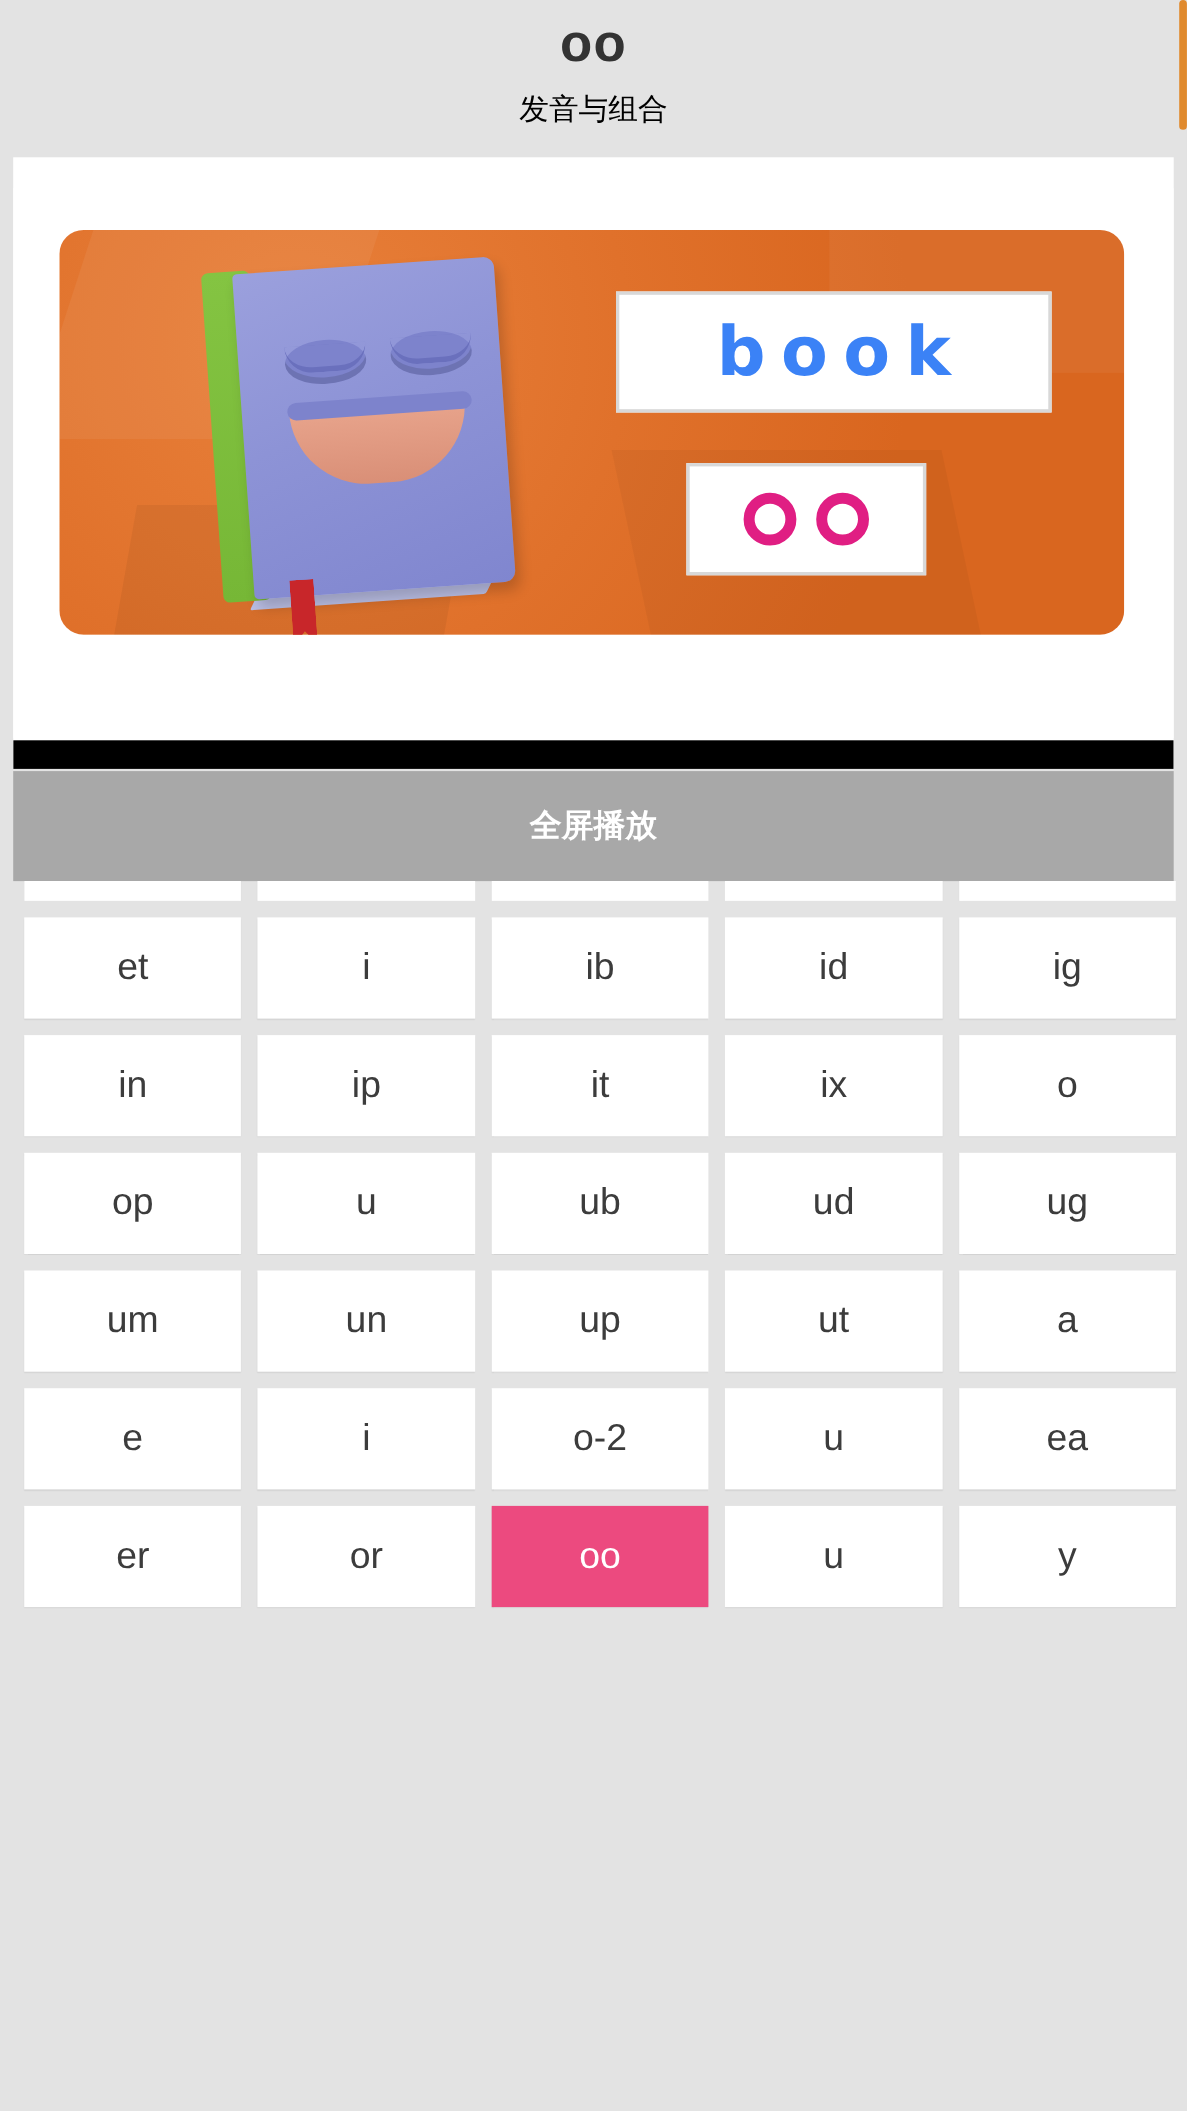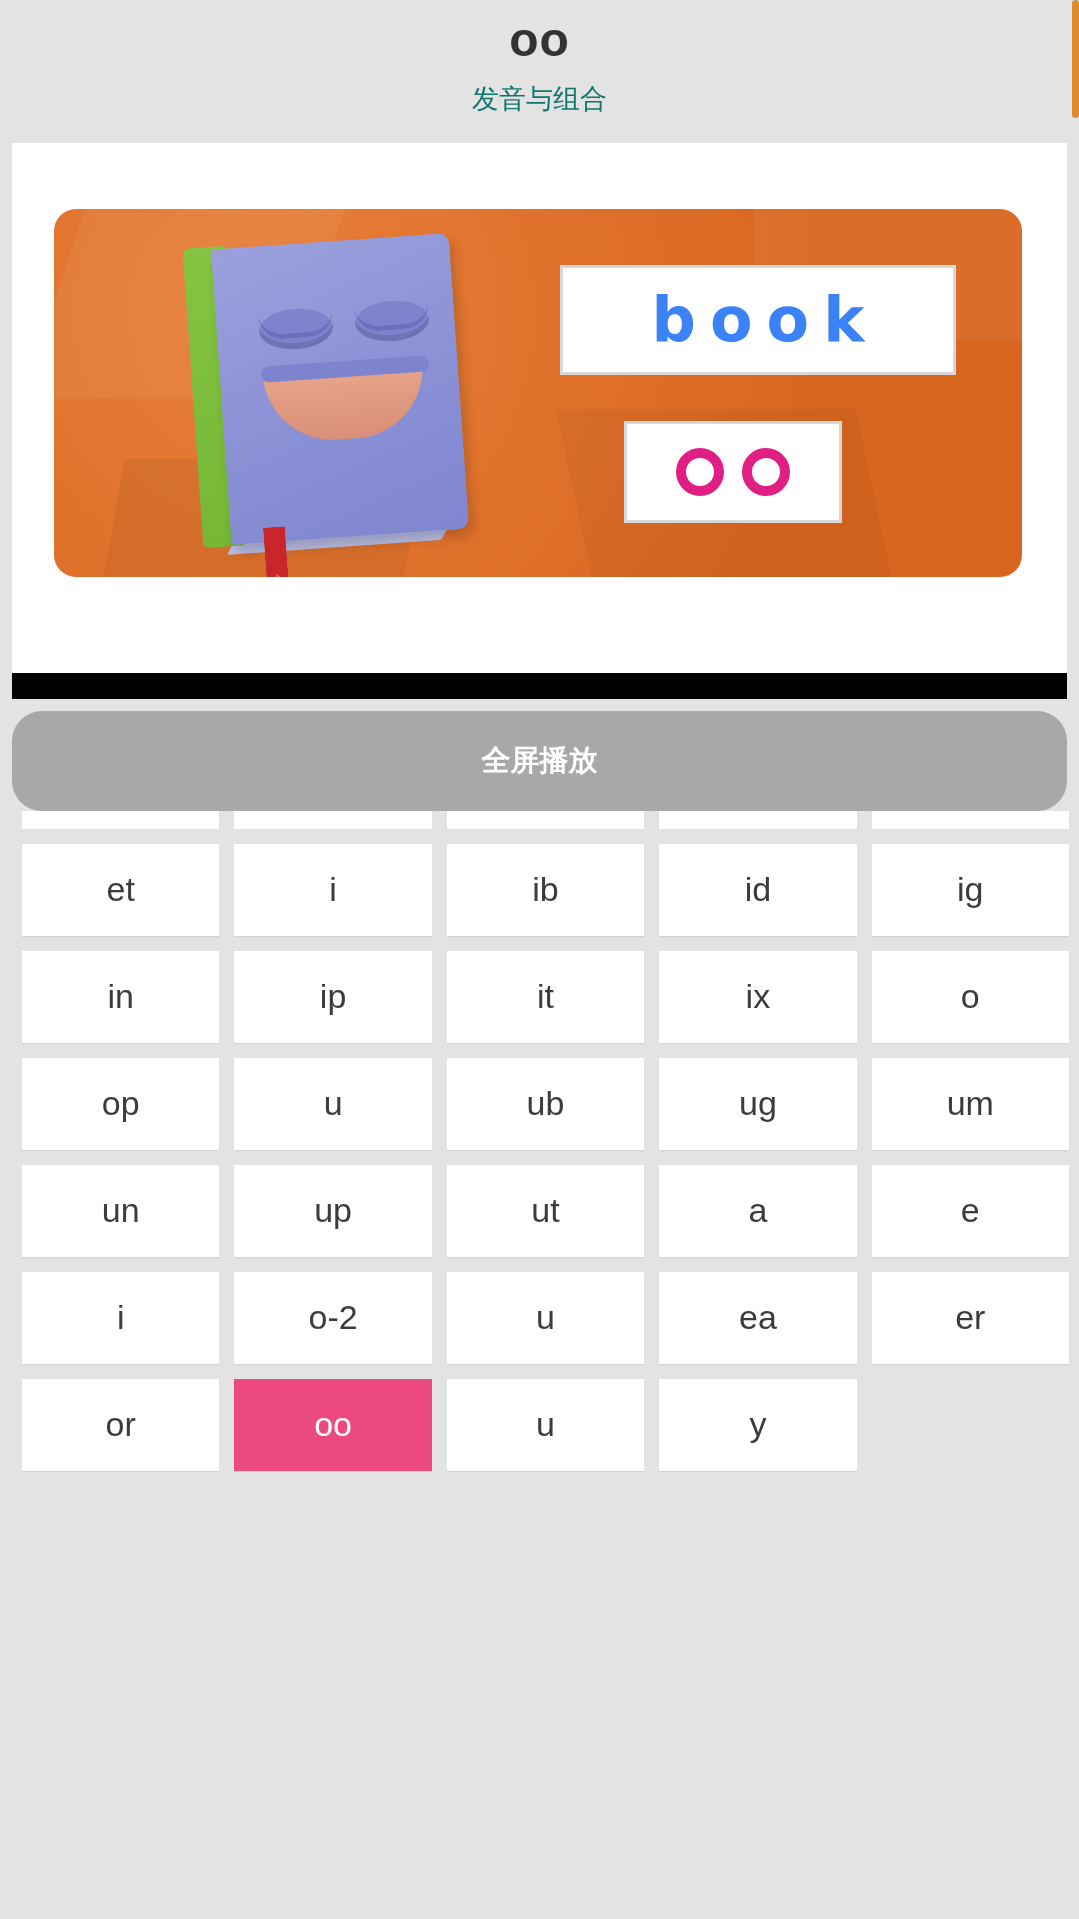--- a/index.html
+++ b/index.html
@@ -30,21 +30,21 @@
   .title {
     font-size: 48px;
     color: #333333;
     font-weight: 700;
     letter-spacing: 1px;
     line-height: 1.1;
   }
   .subtitle {
     margin-top: 14px;
     font-size: 27px;
-    color: #0f766e;
+    color: #000000;
     font-weight: 400;
   }
 
   
   .video-card {
     margin: 26px 12px 0 12px;
     background: #ffffff;
     height: 556px;
     position: relative;
     overflow: hidden;
@@ -212,32 +212,31 @@
     position: absolute;
     left: 0;
     bottom: 0;
     width: 100%;
     height: 26px;
     background: #000000;
   }
 
   
   .fullscreen-btn {
-    margin: 12px 12px 0 12px;
+    margin: 2px 12px 0 12px;
     height: 100px;
     background: #a8a8a8;
     display: flex;
     align-items: center;
     justify-content: center;
     color: #ffffff;
     font-size: 29px;
     font-weight: 700;
     cursor: pointer;
     user-select: none;
-    border-radius: 30px;
   }
 
   
   .grid-wrap {
     margin: 0 10px 0 10px;
     padding-top: 0;
     position: relative;
     padding-left: 12px;
   }
   .grid {
@@ -358,20 +357,21 @@
 
       <div class="chip">in</div>
       <div class="chip">ip</div>
       <div class="chip">it</div>
       <div class="chip">ix</div>
       <div class="chip">o</div>
 
       <div class="chip">op</div>
       <div class="chip">u</div>
       <div class="chip">ub</div>
+      <div class="chip">ud</div>
 
       <div class="chip">ug</div>
       <div class="chip">um</div>
       <div class="chip">un</div>
       <div class="chip">up</div>
       <div class="chip">ut</div>
 
       <div class="chip">a</div>
       <div class="chip">e</div>
       <div class="chip">i</div>

